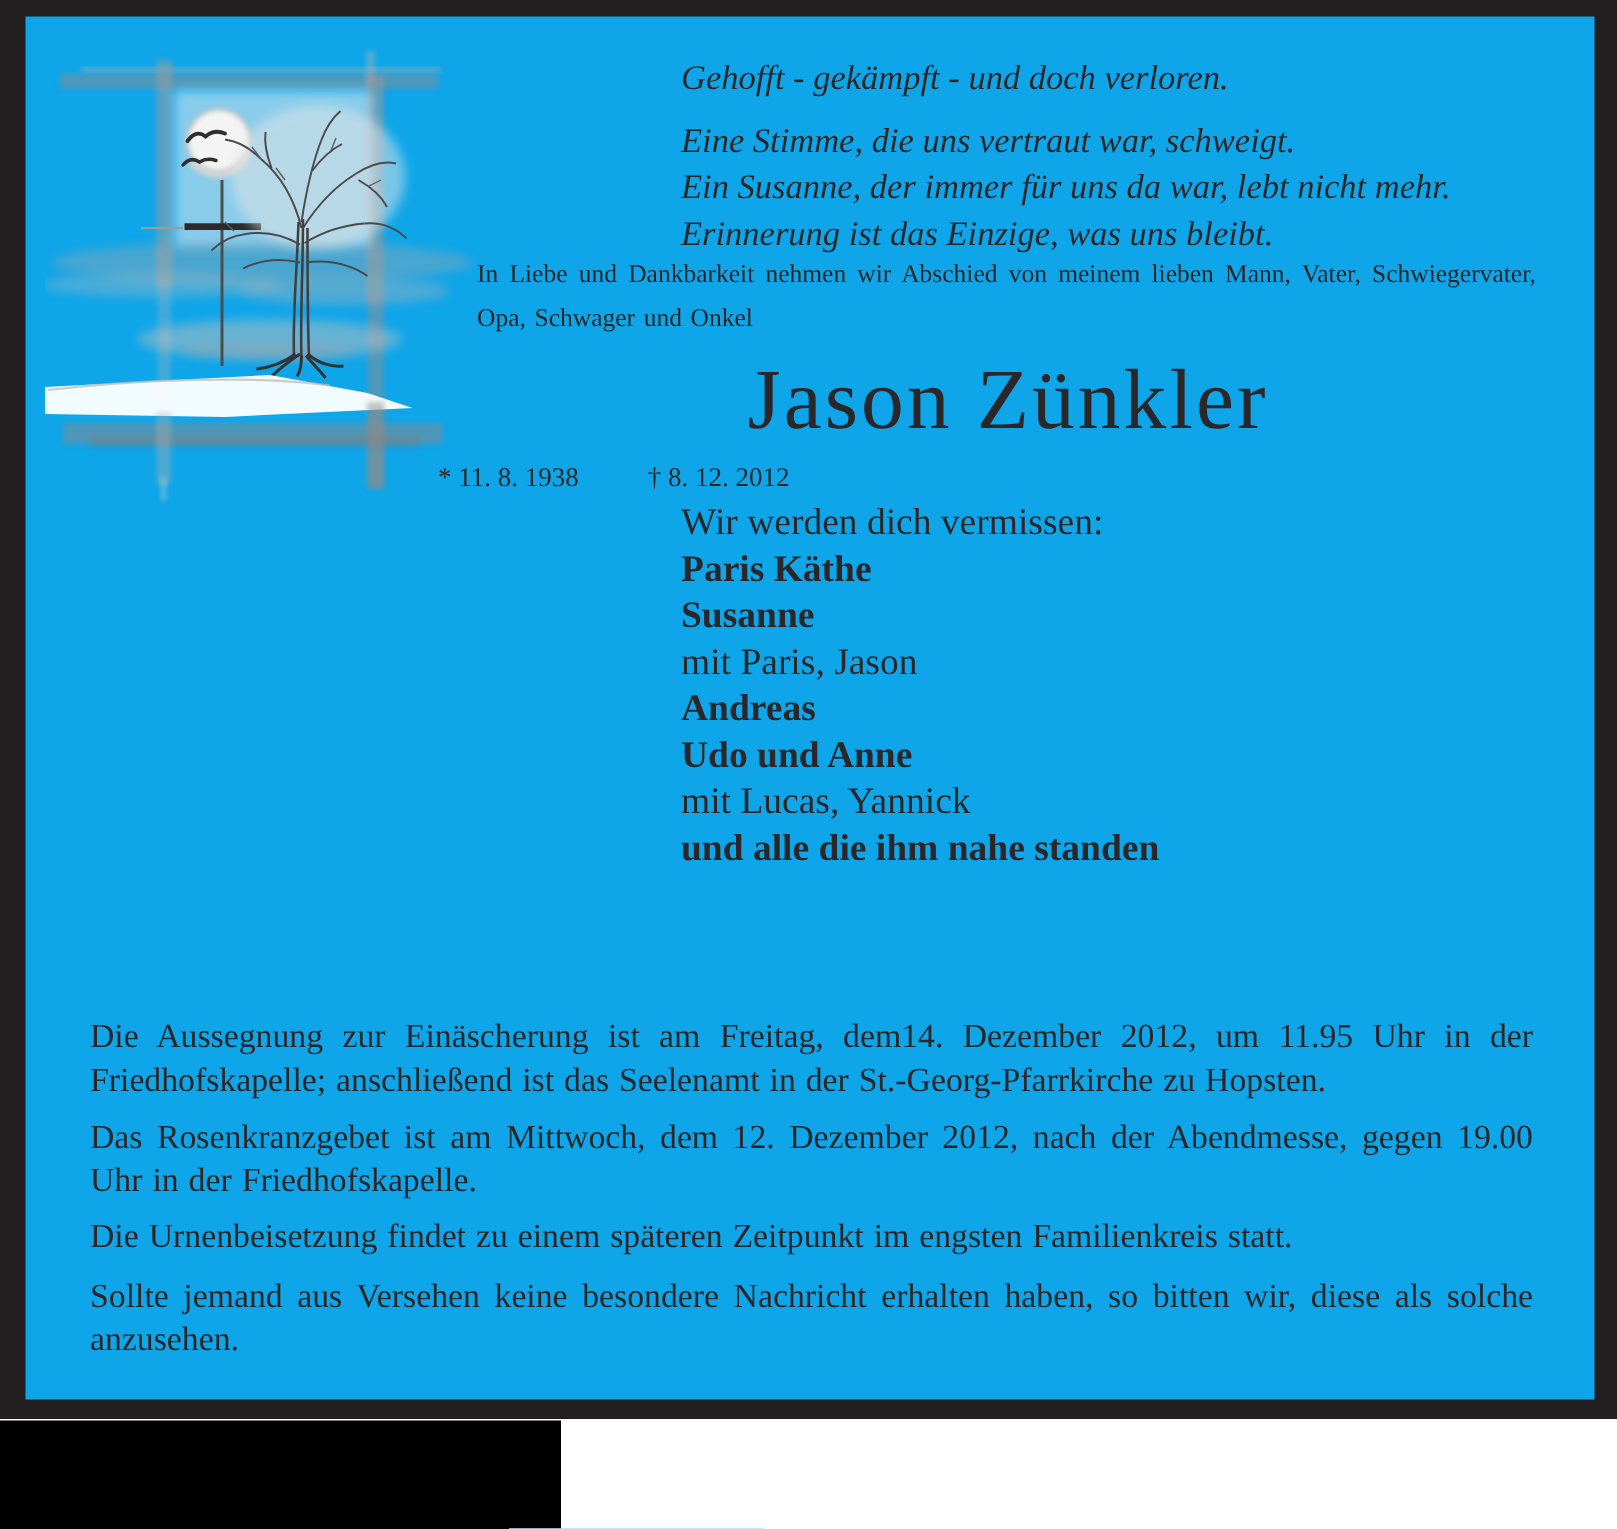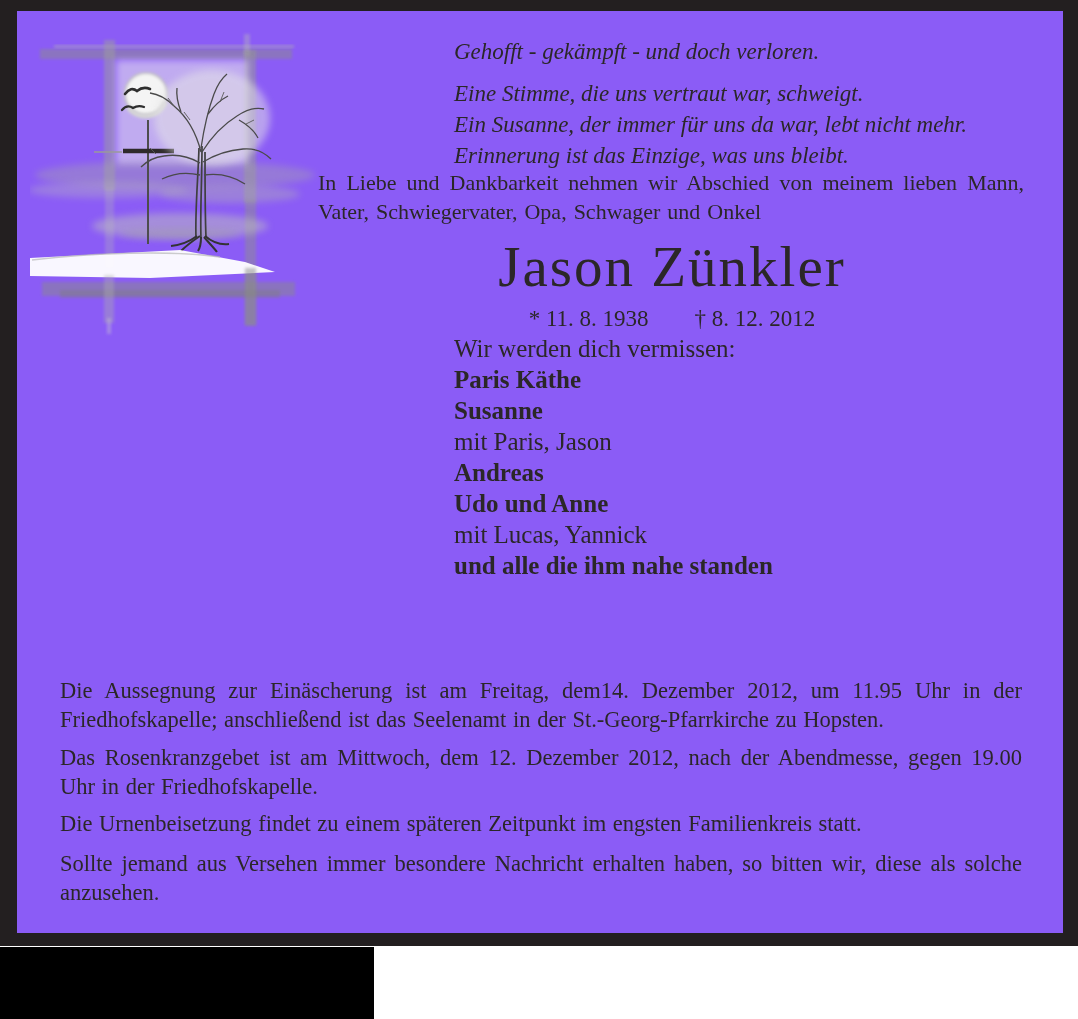--- a/index.html
+++ b/index.html
@@ -1,38 +1,38 @@
 <!DOCTYPE html>
 <html><head>
 <meta charset="utf-8">
 <style>
   * { margin:0; padding:0; box-sizing:border-box; }
   html,body { width:1078px; height:1019px; background:#ffffff; overflow:hidden; }
   body { position:relative; font-family:"Liberation Serif","DejaVu Serif",serif; color:#2b2728; }
 
   .card { position:absolute; left:0; top:0; width:1078px; height:946px;
           background:#231f20; padding:11px 15px 13px 17px; }
-  .inner { position:relative; width:100%; height:100%; background:#8b5cf6; }
+  .inner { position:relative; width:100%; height:100%; background:#0ea5e9; }
 
   .abs { position:absolute; }
 
   .sketch { left:13px; top:9px; width:290px; height:320px; }
 
   .verse { left:437px; top:25px; font-style:italic; font-size:23px;
            line-height:31px; white-space:nowrap; }
   .verse-l1 { margin-bottom:11px; }
 
-  .intro { left:301px; top:158px; width:706px; font-size:22px;
+  .intro { left:301px; top:158px; width:706px; font-size:17px;
            line-height:28.5px; text-align:justify; word-spacing:1.5px; }
 
   .titlebox { left:275px; top:227px; width:760px; text-align:center; }
   .name { font-size:57px; line-height:57px; letter-spacing:2px; white-space:nowrap; }
 
   .dates { left:275px; top:292px; width:760px; display:flex;
-           justify-content:center; gap:46px; font-size:23px; line-height:31px; }
+           gap:46px; font-size:18px; line-height:31px; }
 
   .mourners { left:437px; top:322px; font-size:25px; line-height:31px; white-space:nowrap; }
   .mourners .b { font-weight:bold; }
 
   .address { left:43px; top:602px; font-size:22.5px; line-height:28px; }
 
   .notice { left:43px; width:962px; font-size:22.5px; line-height:28.5px;
             text-align:justify; word-spacing:1px; }
   .n1 { top:666px; } .n2 { top:733px; } .n3 { top:799px; } .n4 { top:839px; }
 
@@ -166,18 +166,18 @@
       <div class="b">Andreas</div>
       <div class="b">Udo und Anne</div>
       <div>mit Lucas, Yannick</div>
       <div class="b">und alle die ihm nahe standen</div>
     </div>
 
 
     <div class="abs notice n1">Die Aussegnung zur Einäscherung ist am Freitag, dem14. Dezember 2012, um 11.95 Uhr in der Friedhofskapelle; anschließend ist das Seelenamt in der St.-Georg-Pfarrkirche zu Hopsten.</div>
     <div class="abs notice n2">Das Rosenkranzgebet ist am Mittwoch, dem 12. Dezember 2012, nach der Abendmesse, gegen 19.00 Uhr in der Friedhofskapelle.</div>
     <div class="abs notice n3">Die Urnenbeisetzung findet zu einem späteren Zeitpunkt im engsten Familienkreis statt.</div>
-    <div class="abs notice n4">Sollte jemand aus Versehen immer besondere Nachricht erhalten haben, so bitten wir, diese als solche anzusehen.</div>
+    <div class="abs notice n4">Sollte jemand aus Versehen keine besondere Nachricht erhalten haben, so bitten wir, diese als solche anzusehen.</div>
 
   </div>
 </div>
 
 <div class="black-block"></div>
 
 </body></html>

